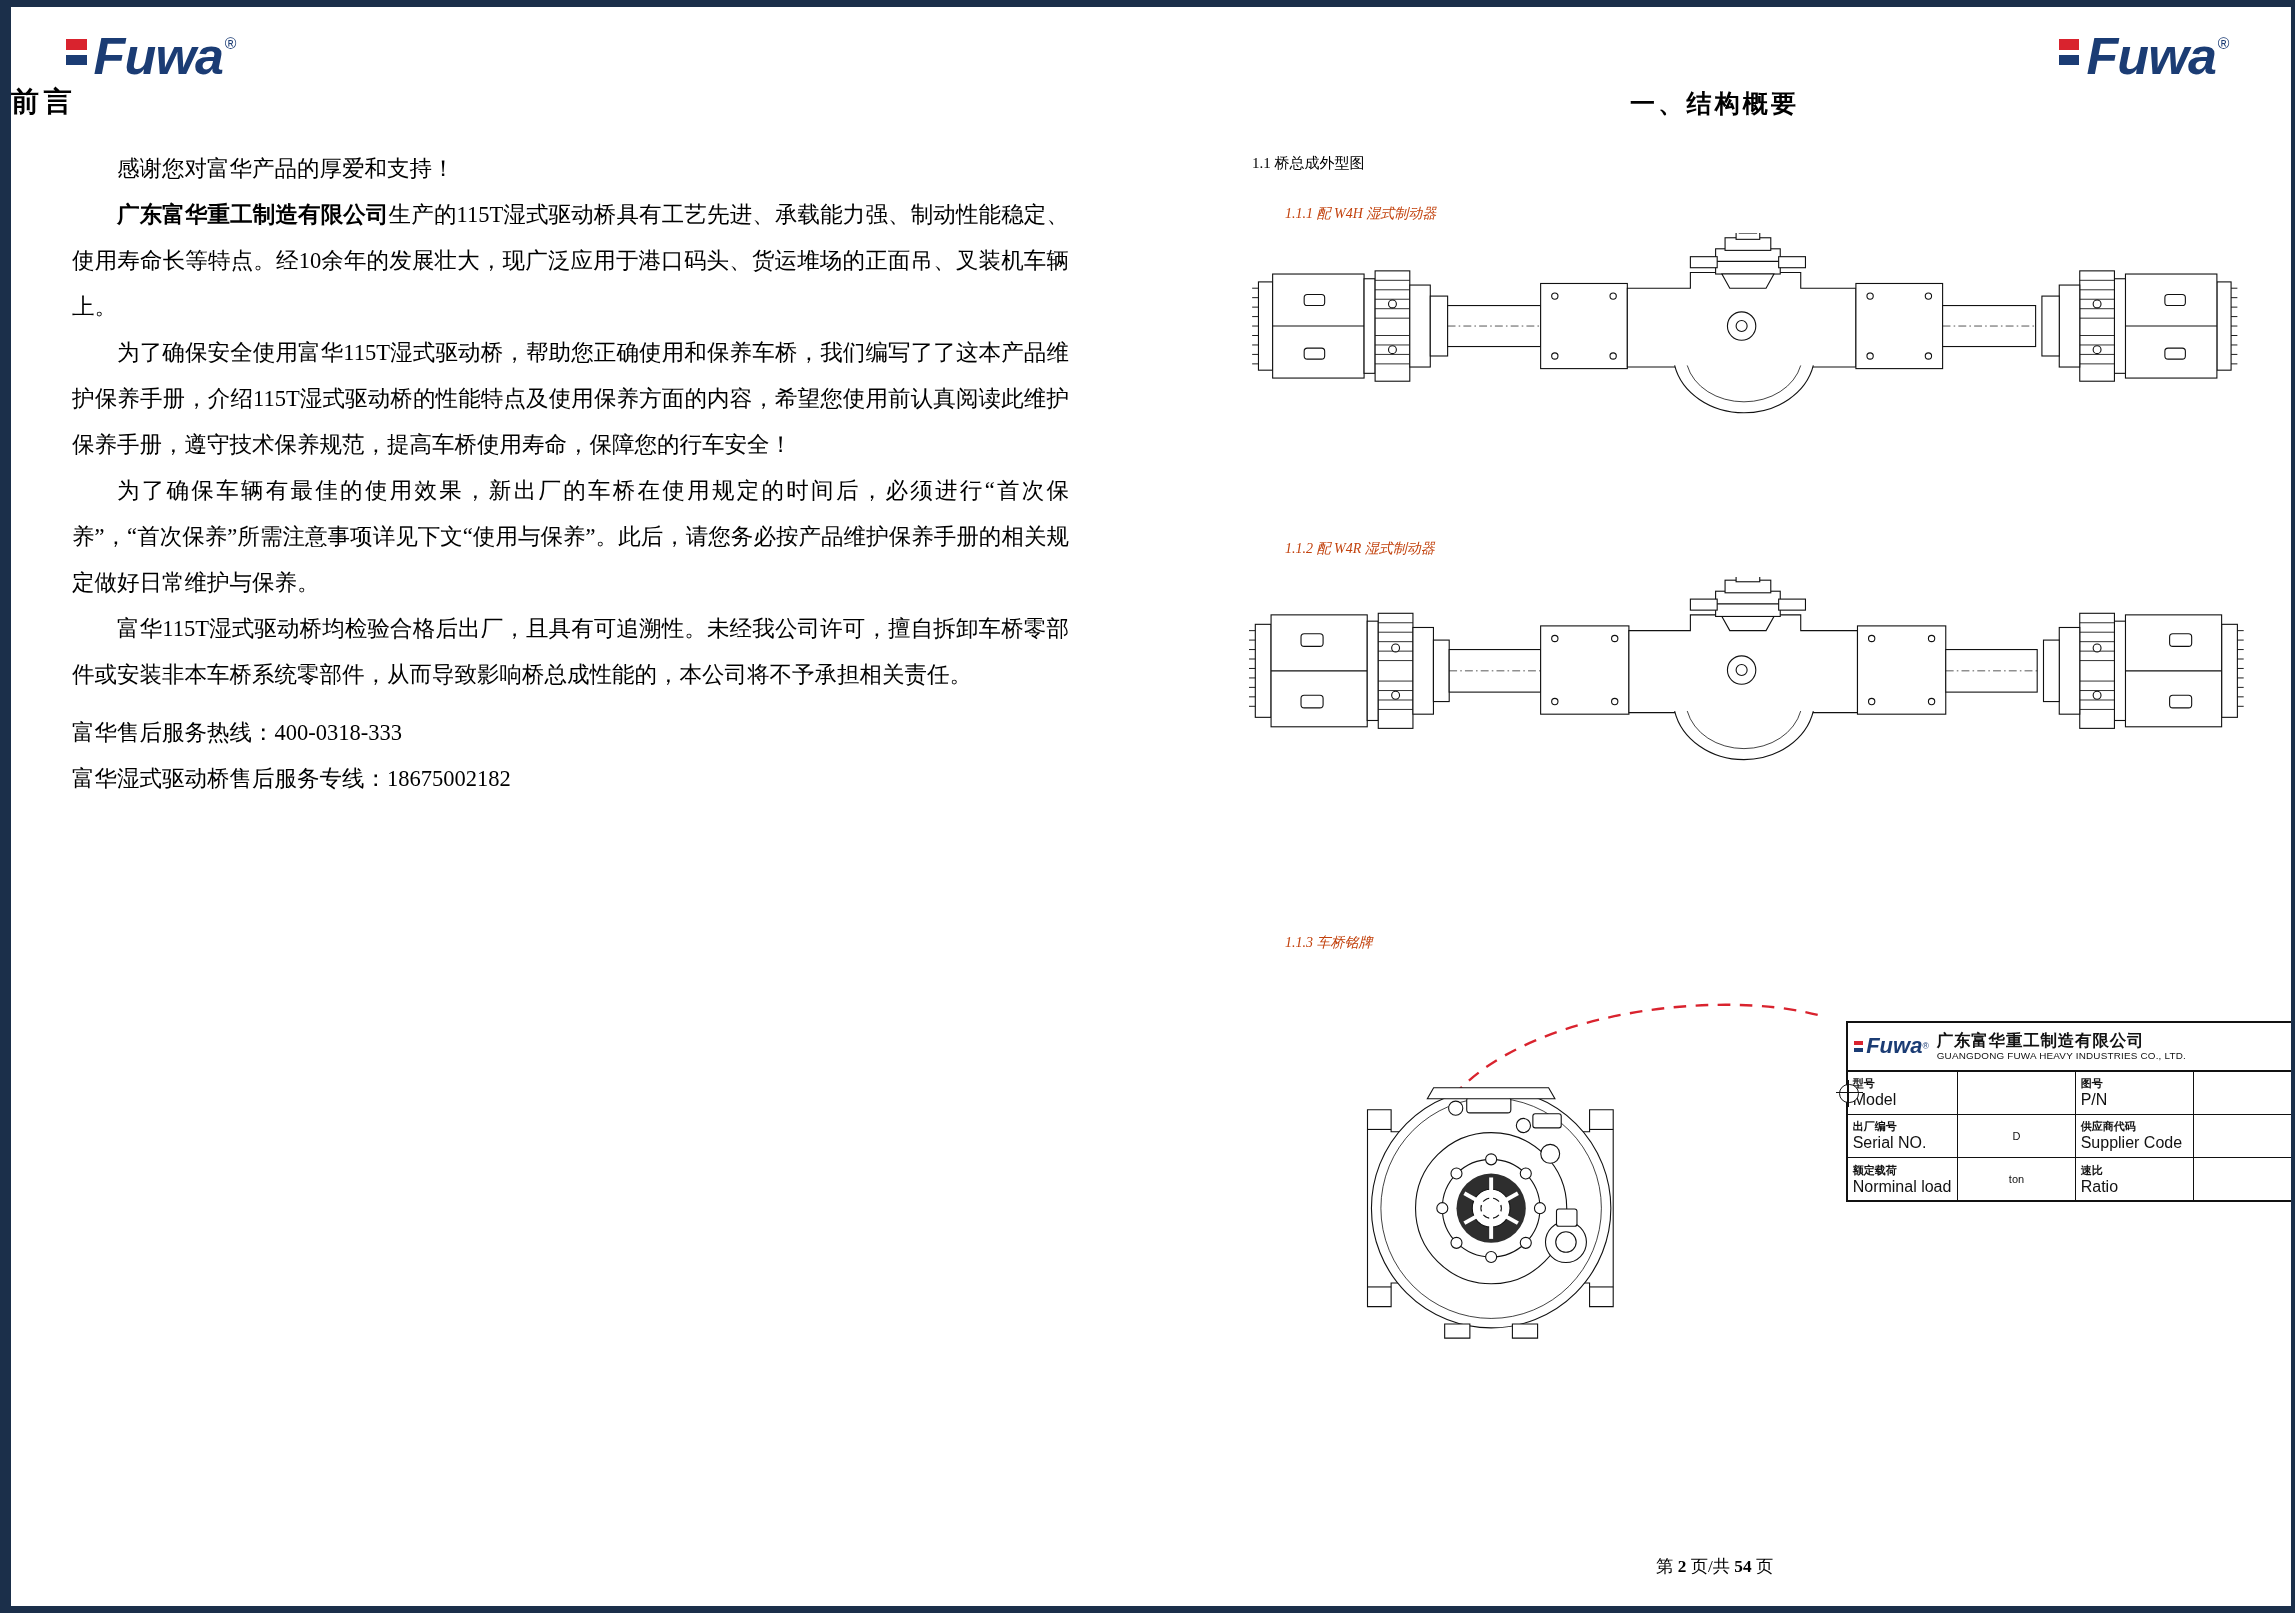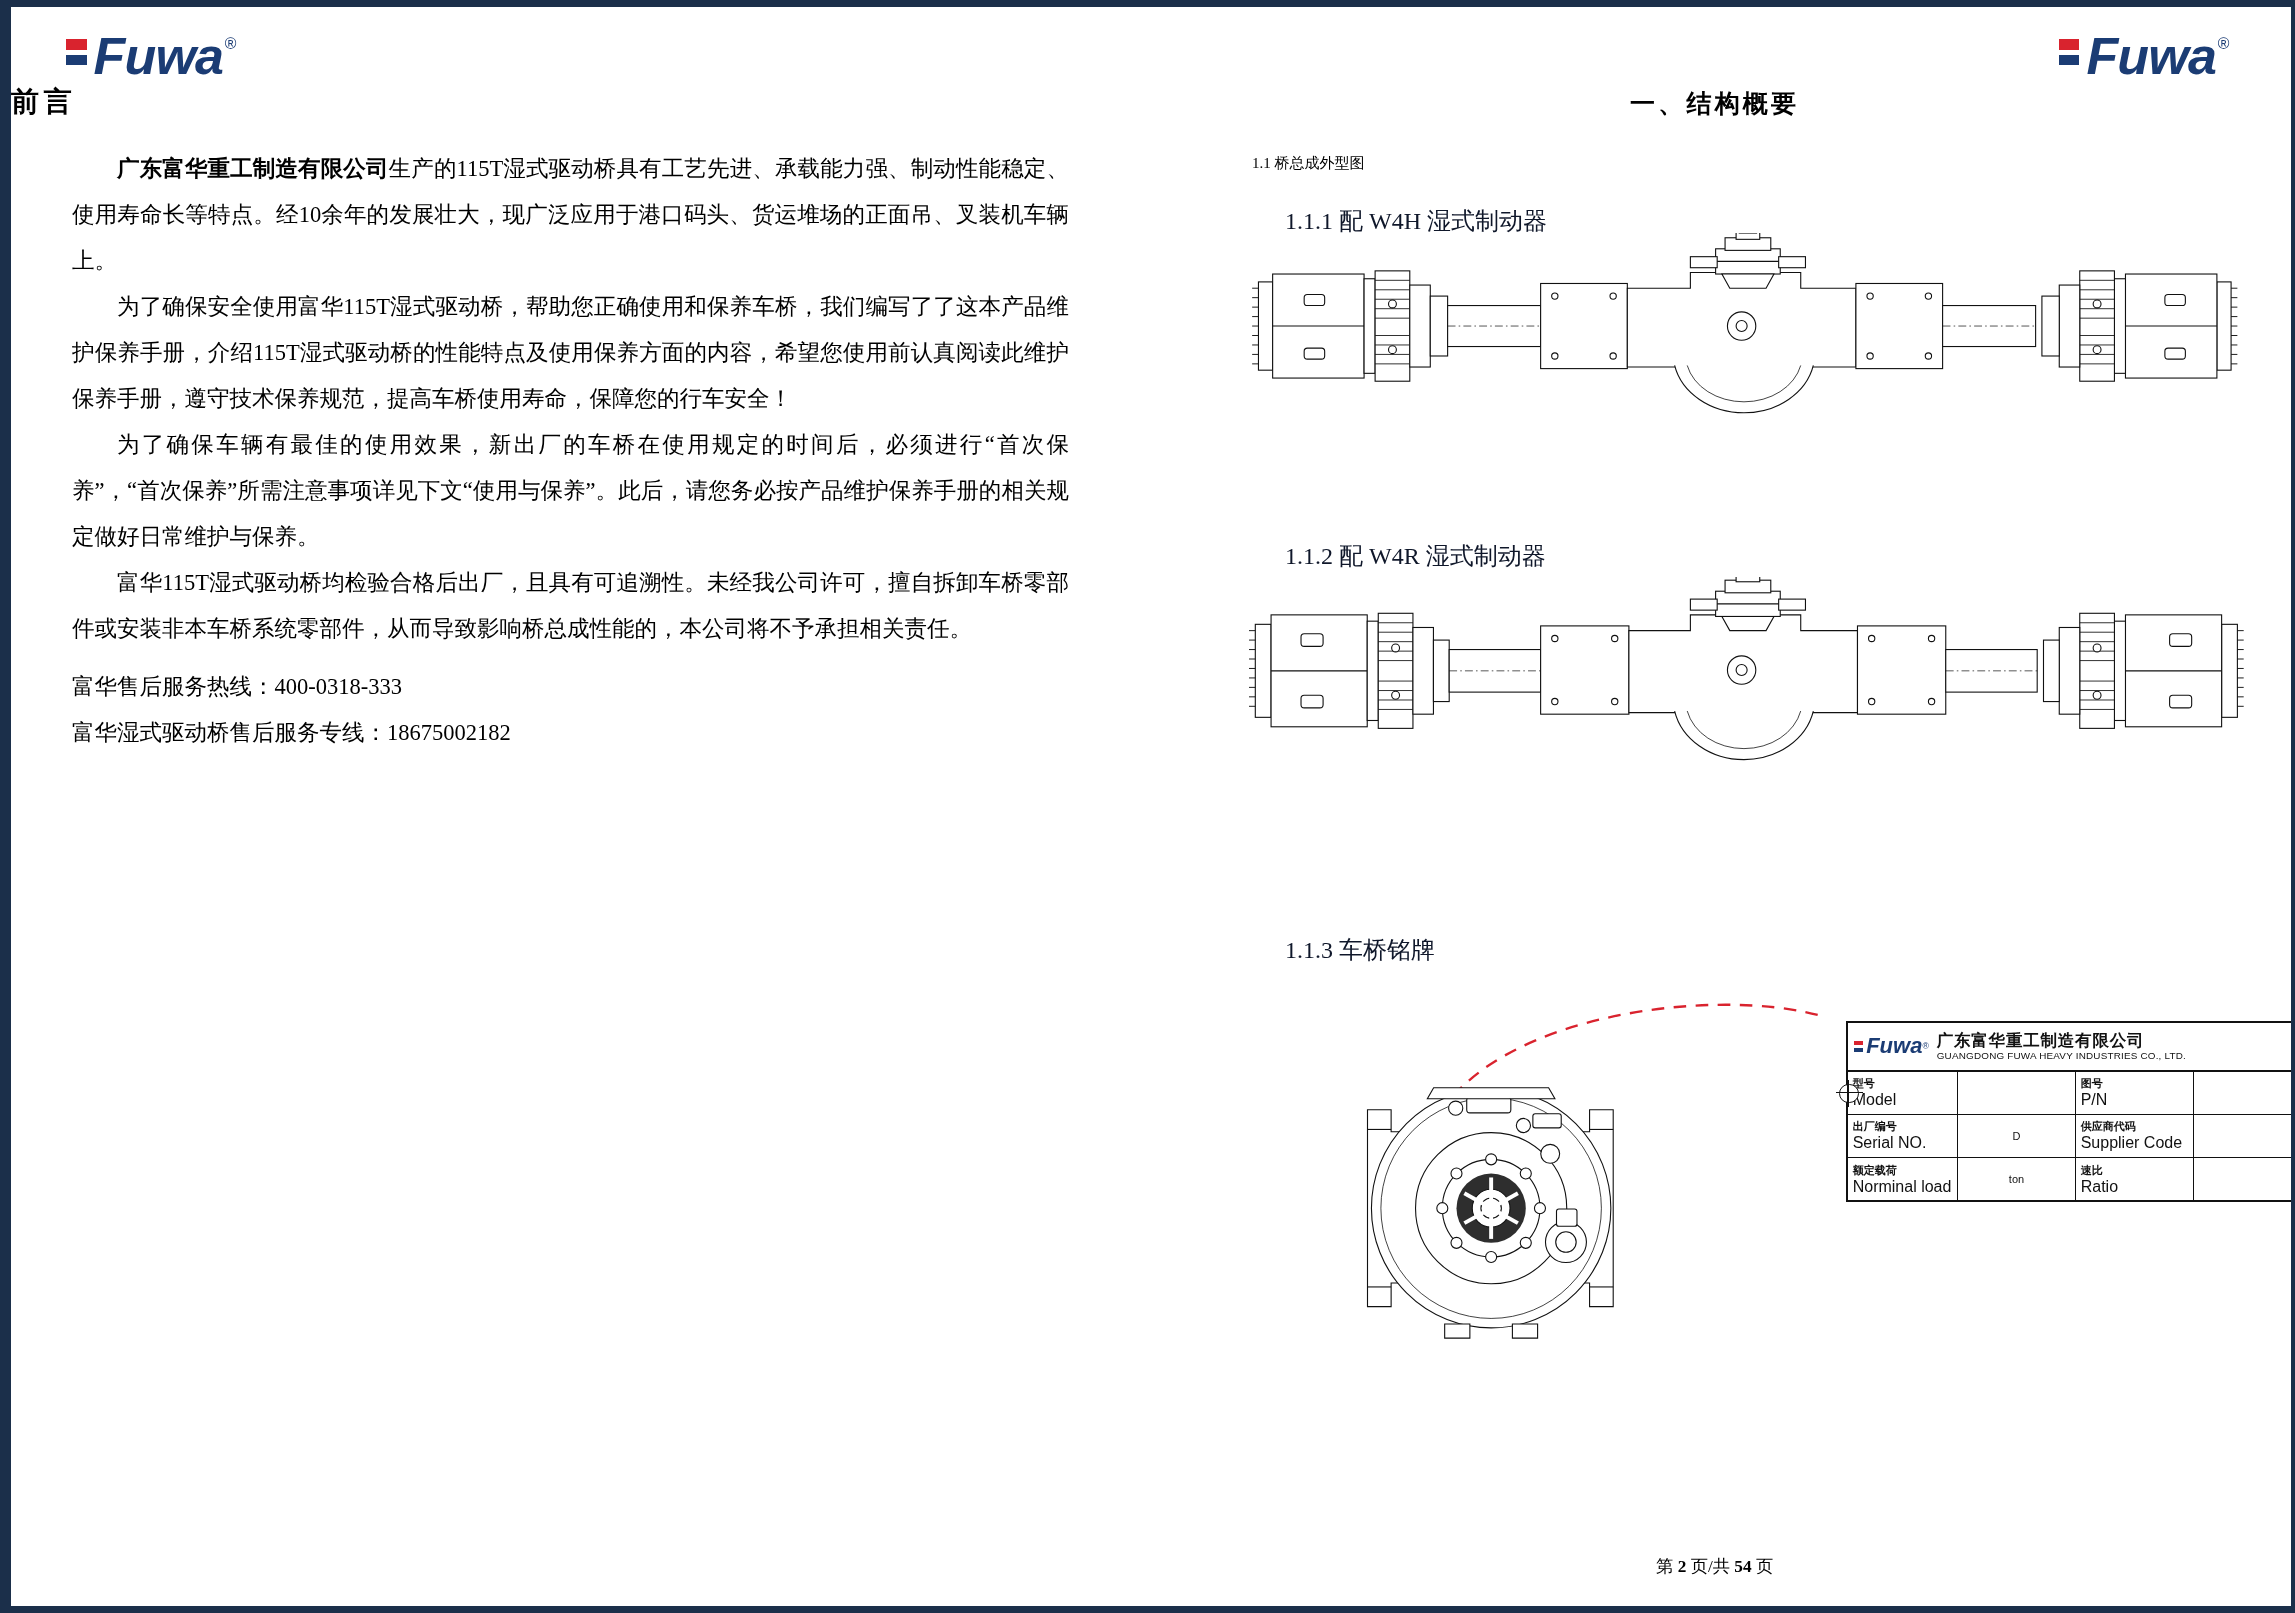--- a/index.html
+++ b/index.html
@@ -97,22 +97,23 @@
     font-size: 25px;
     font-weight: bold;
     letter-spacing: 3.2px;
     color: #000;
   }
   .sub-h {
     font-size: 15px;
     color: #000;
   }
   .sub-h2 {
-    font-size: 24px;
-    color: #0f172a;
+    font-size: 14px;
+    color: #c2410c;
+    font-style: italic;
   }
 
   
   .footer {
     position: absolute;
     bottom: 27px;
     width: 100%;
     text-align: center;
     font-size: 17.3px;
     color: #000;
@@ -229,20 +230,21 @@
         <div class="logo-bar blue"></div>
       </div>
       <div class="logo-text">Fuwa</div>
       <div class="logo-reg">®</div>
     </div>
 
     <div class="page-title" style="position:absolute; left:0; top:75px; width:100%;">前言</div>
 
     <div style="position:absolute; left:61px; top:138px; width:997px;">
 
+      <p class="para indent">感谢您对富华产品的厚爱和支持！</p>
 
       <p class="para indent"><span class="bold">广东富华重工制造有限公司</span><span>生产的115T湿式驱动桥具有工艺先进、承载能力强、制动性能稳定、使用寿命长等特点。经10余年的发展壮大，现广泛应用于港口码头、货运堆场的正面吊、叉装机车辆上。</span></p>
 
       <p class="para indent">为了确保安全使用富华115T湿式驱动桥，帮助您正确使用和保养车桥，我们编写了了这本产品维护保养手册，介绍115T湿式驱动桥的性能特点及使用保养方面的内容，希望您使用前认真阅读此维护保养手册，遵守技术保养规范，提高车桥使用寿命，保障您的行车安全！</p>
 
       <p class="para indent">为了确保车辆有最佳的使用效果，新出厂的车桥在使用规定的时间后，必须进行“首次保养”，“首次保养”所需注意事项详见下文“使用与保养”。此后，请您务必按产品维护保养手册的相关规定做好日常维护与保养。</p>
 
       <p class="para indent">富华115T湿式驱动桥均检验合格后出厂，且具有可追溯性。未经我公司许可，擅自拆卸车桥零部件或安装非本车桥系统零部件，从而导致影响桥总成性能的，本公司将不予承担相关责任。</p>
 
 

